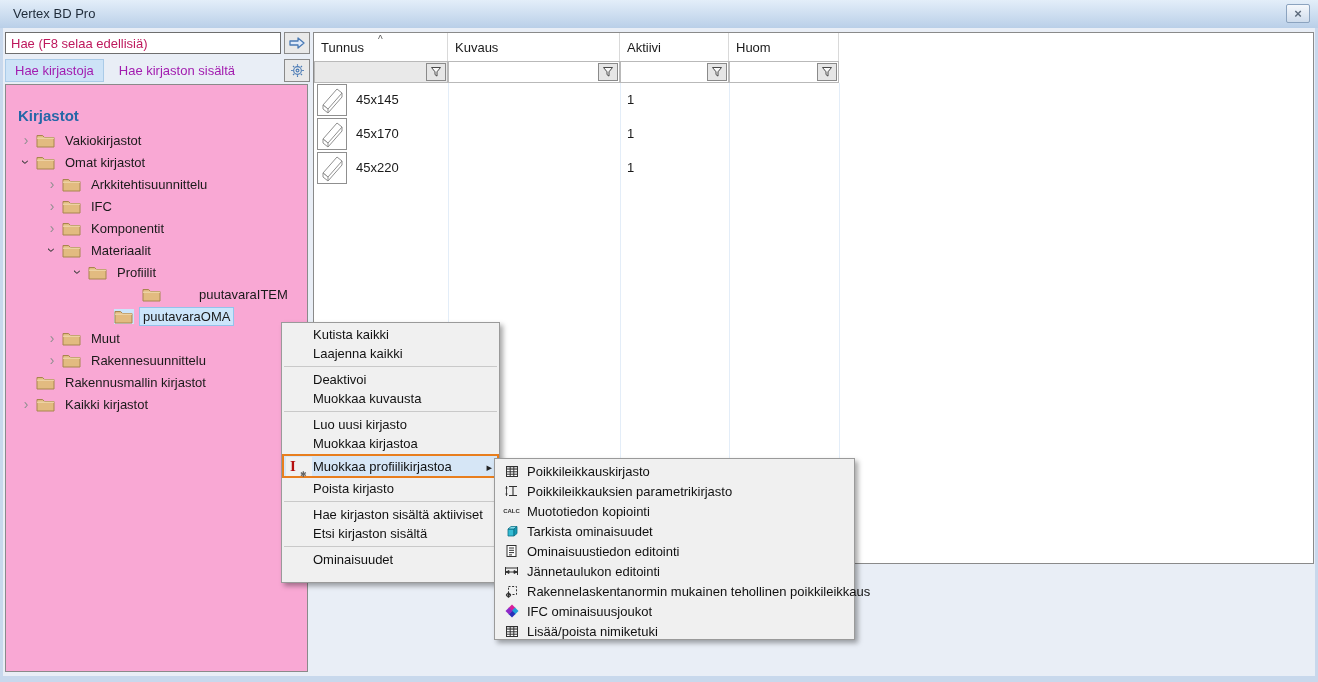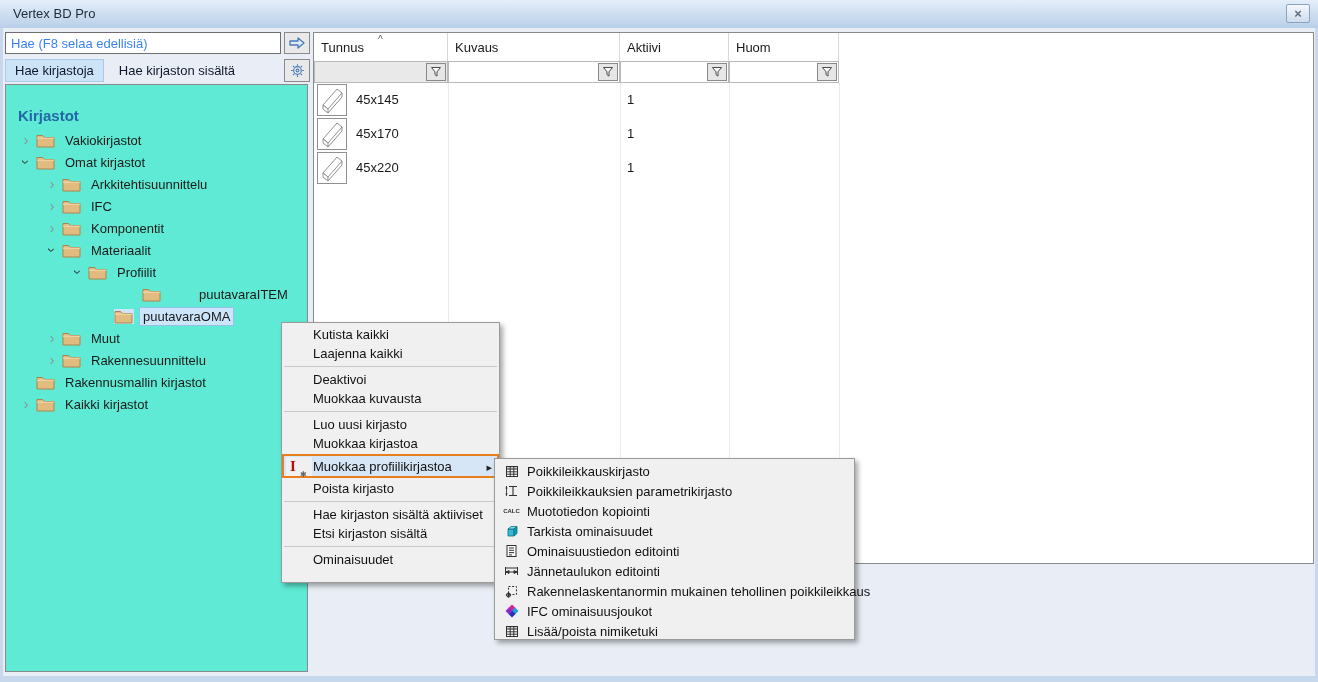--- a/index.html
+++ b/index.html
@@ -13,34 +13,34 @@
   .title { position:absolute; left:13px; top:6px; font-size:13px; color:#1e2a38; }
   .close-btn { position:absolute; right:8px; top:4px; width:24px; height:19px;
     background:linear-gradient(#f5f8fc,#cfdcec); border:1px solid #8ba3bf;
     border-radius:2px; text-align:center; line-height:17px; font-size:13px;
     font-weight:bold; color:#5d6b7c; cursor:default; }
   .content-bg { position:absolute; left:3px; top:28px; width:1312px; height:648px;
     background:#e9eef6; }
 
   
   .search-input { position:absolute; left:5px; top:32px; width:276px; height:22px;
-    border:1px solid #6e6e6e; background:#fff; font-size:13px; color:#3b82f6;
+    border:1px solid #6e6e6e; background:#fff; font-size:13px; color:#be185d;
     padding:0 5px; font-family:"Liberation Sans", sans-serif; }
   .icon-btn { position:absolute; width:26px; height:22px; background:#e9e9e9;
     border:1px solid #8a8a8a; display:flex; align-items:center; justify-content:center; }
   .go-btn { left:284px; top:32px; }
   .gear-btn { left:284px; top:59px; height:23px; }
   .tabs { position:absolute; left:5px; top:58px; height:24px; display:flex;
-    align-items:center; gap:6px; font-size:13px; color:#0f172a; }
+    align-items:center; gap:6px; font-size:13px; color:#a21caf; }
   .tab { padding:3px 9px; cursor:default; white-space:nowrap; }
   .tab.active { background:#cde3f7; border:1px solid #aacbe8; }
 
   
   .left-panel { position:absolute; left:5px; top:84px; width:303px; height:588px;
-    background:#5eead4; border:1px solid #8a8a8a; }
+    background:#f9a8d4; border:1px solid #8a8a8a; }
   .right-panel { position:absolute; left:313px; top:32px; width:1001px; height:532px;
     background:#fff; border:1px solid #8a8a8a; overflow:hidden; }
 
   
   .tree-header { position:absolute; left:12px; top:22px; font-size:15px;
     font-weight:bold; color:#2467a7; }
   .titem { position:absolute; height:22px; display:flex; align-items:center;
     font-size:13px; color:#1a1a1a; white-space:nowrap; }
   .chev { width:16px; text-align:center; font-size:14px; color:#8f8f8f;
     display:inline-block; }

